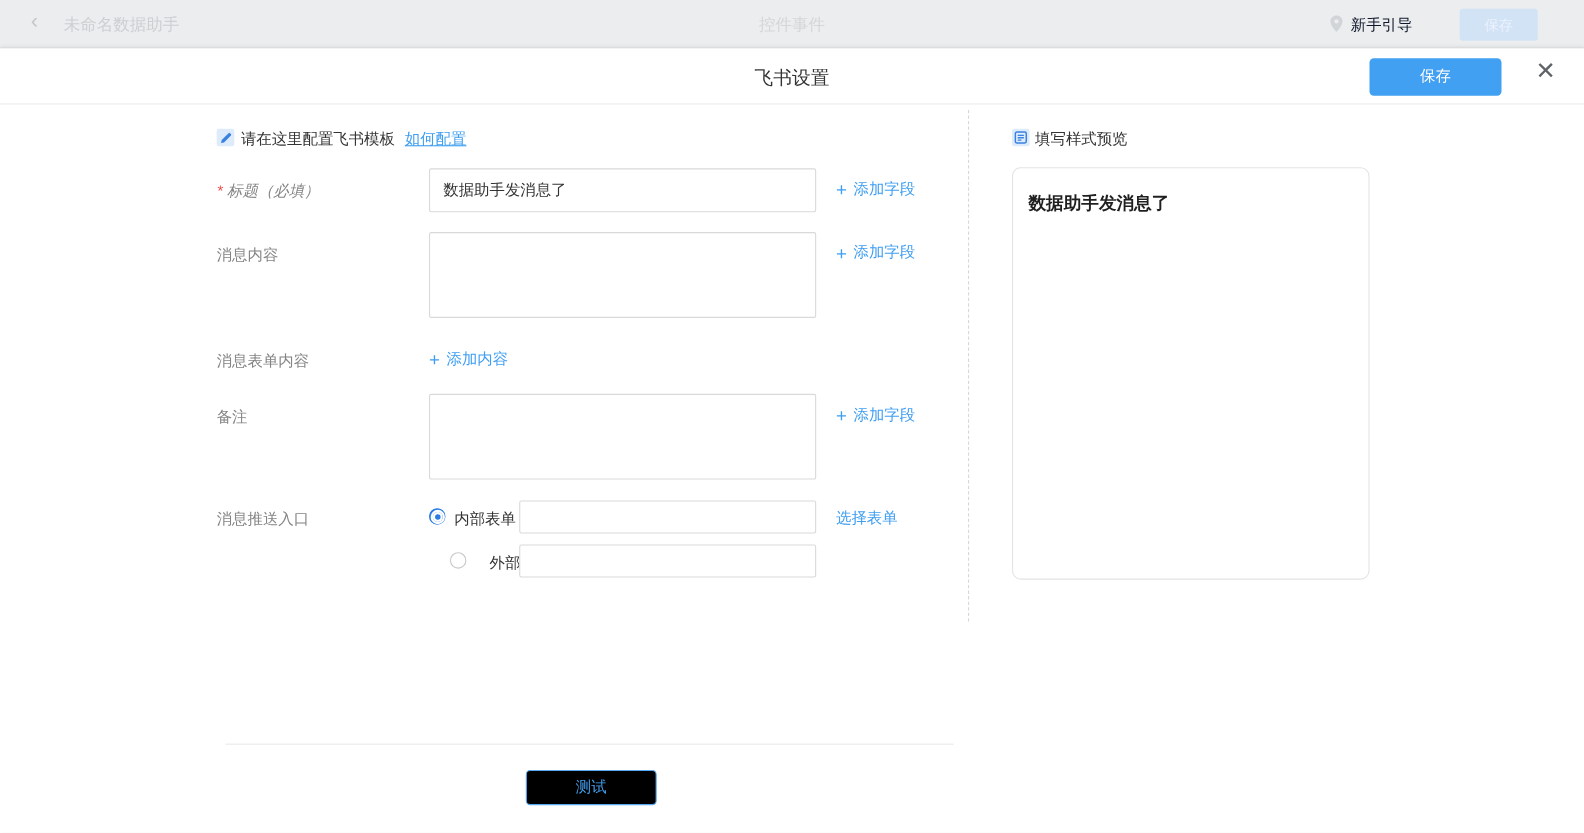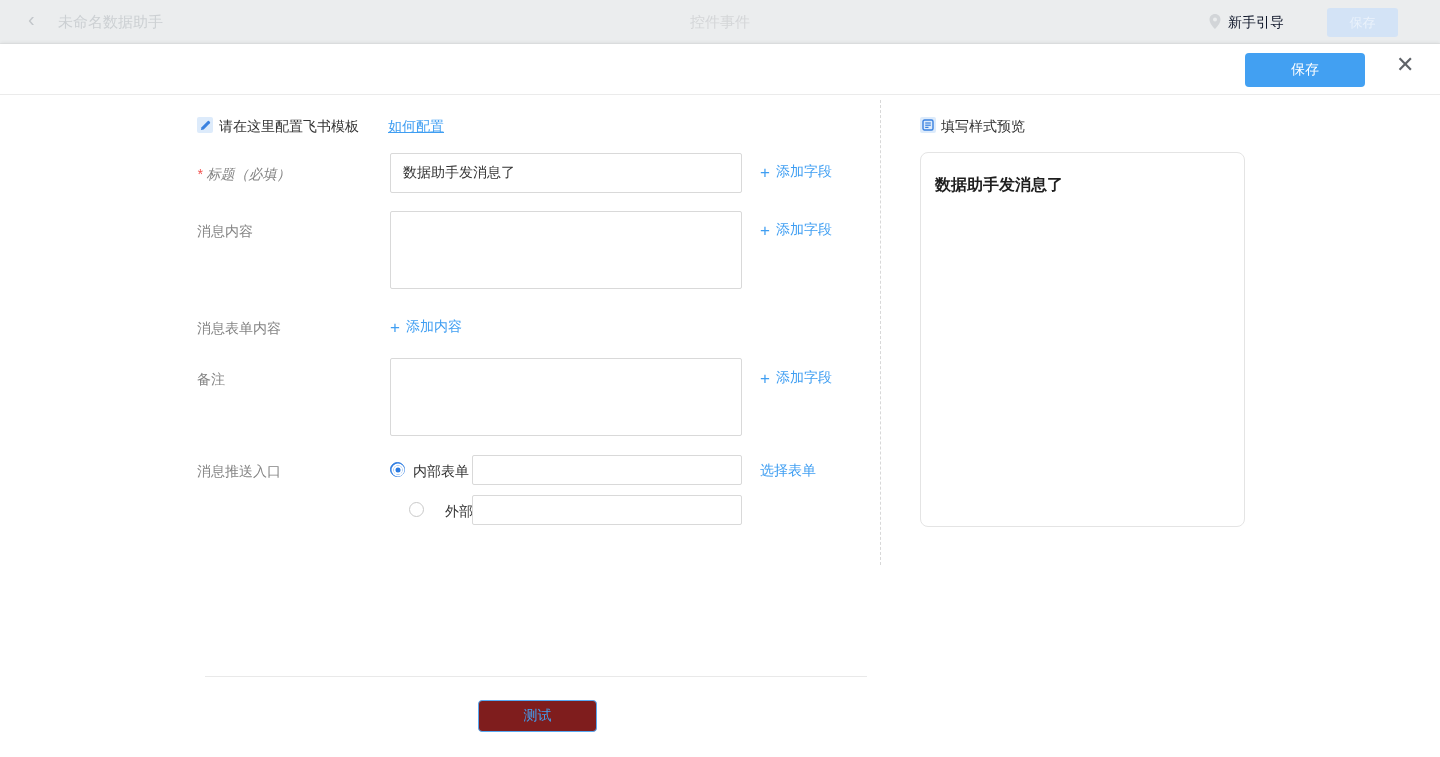--- a/index.html
+++ b/index.html
@@ -90,21 +90,21 @@
   }
   .radio.on::before {
     content:""; position:absolute; left:50%; top:50%; width:5px; height:5px;
     transform:translate(-50%,-50%); border-radius:50%; background:#2b7be2; z-index:2;
   }
   .radio.off { border:1px solid #c9c9c9; background:#fff; }
   .radio-label { font-size:14px; color:#333;text-align:center; }
 
   .hr-line { border-top:1px solid #e9e9e9; }
   .test-btn {
-    background:#7f1d1d; border:1px solid #58a9f2; color:#42a0f2;
+    background:#000000; border:1px solid #58a9f2; color:#42a0f2;
     border-radius:4px; font-size:14px; cursor:pointer; font-family:inherit;
   }
 
   .v-dash { border-left:1px dashed #d8d8d8; }
 
   .preview-card {
     border:1px solid #e4e4e4; border-radius:8px; background:#fff;
     padding:22px 14px;
   }
   .preview-title { font-size:16px; font-weight:700; color:#1f1f1f; }
@@ -122,34 +122,35 @@
     <svg width="14" height="17" viewBox="0 0 14 17">
         <path d="M7 1C3.9 1 1.5 3.4 1.5 6.4c0 3.8 4.4 8.6 5.1 9.3.2.2.5.2.7 0 .7-.7 5.2-5.5 5.2-9.3C12.5 3.4 10.1 1 7 1zm0 7.4a2 2 0 1 1 0-4 2 2 0 0 1 0 4z" fill="#d2d5d8"></path>
       </svg>
   </span>
   <span class="tb-guide">新手引导</span>
   <button class="tb-save">保存</button>
 </header>
 
 <section class="modal">
   <div class="modal-header">
+    <h1 class="modal-title">飞书设置</h1>
     <button class="save-btn">保存</button>
     <span class="close-x">✕</span>
   </div>
 
   <div class="m-body">
 
     
     <span class="abs icon-chip" style="left:197px; top:73px;">
       <svg width="11" height="11" viewBox="0 0 12 12">
           <path d="M1 11l.7-3L8.5 1.2a1 1 0 0 1 1.4 0l.9.9a1 1 0 0 1 0 1.4L4 10.3 1 11z" fill="#3b82e0"></path>
         </svg>
     </span>
     <span class="abs sec-head-text" style="left:219px; top:74px;">请在这里配置飞书模板</span>
-    <span class="abs link underline" style="left:388px; top:74px;">如何配置</span>
+    <span class="abs link underline" style="left:368px; top:74px;">如何配置</span>
 
     
     <span class="abs" style="left:197px; top:121px;font-style:italic;">
       <span class="req">*</span><span class="field-label">标题（必填）</span>
     </span>
     <input class="abs t-input" style="left: 390px; top: 109px; width: 352px; height: 40px;" value="数据助手发消息了">
     <span class="abs add-link" style="left:760px; top:119px;">
       <span class="plus">+</span>
       <span class="txt">添加字段</span>
     </span>

